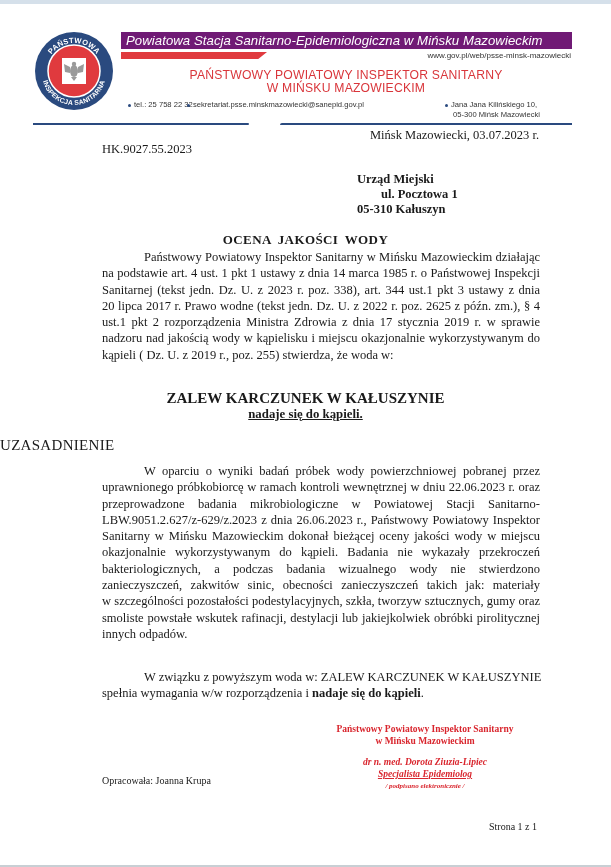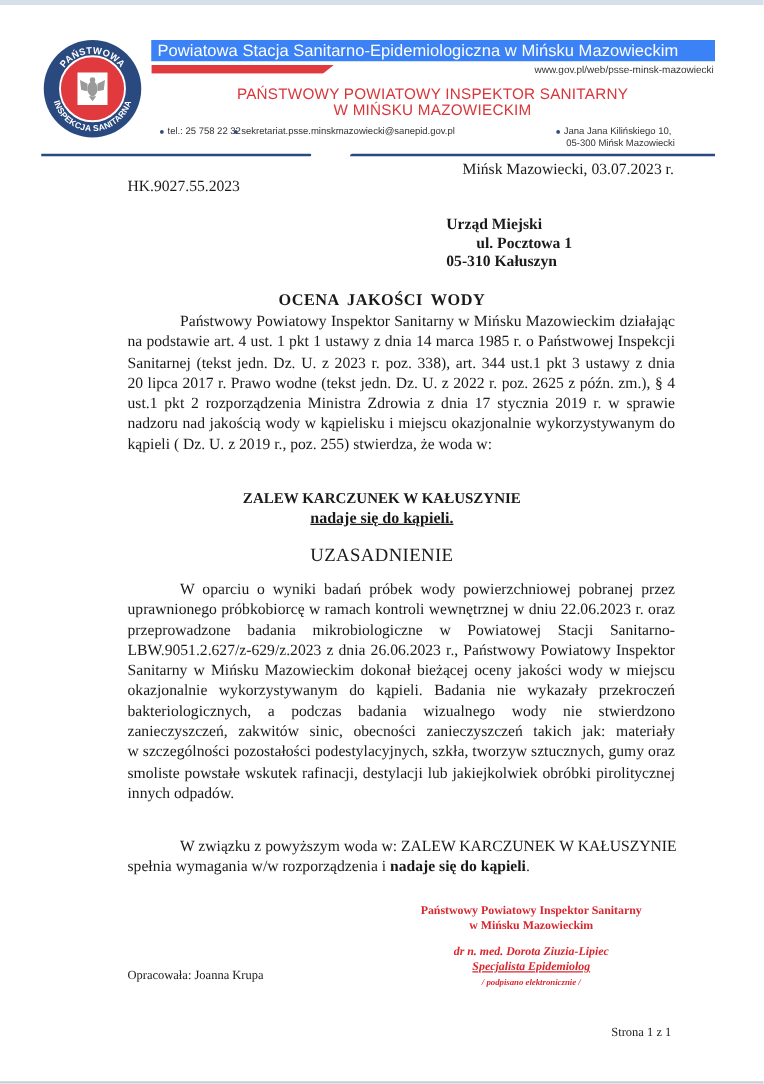--- a/index.html
+++ b/index.html
@@ -6,23 +6,23 @@
   body {
     width: 611px; height: 867px; background: #ffffff; position: relative; overflow: hidden;
     font-family: "Liberation Serif", serif; color: #1a1a1a;
   }
   .topstrip { position: absolute; left: 0; top: 0; width: 611px; height: 4px; background: #d5e0ea; }
   .bottomstrip { position: absolute; left: 0; bottom: 0; width: 611px; height: 2px; background: #c8cfd4; }
 
   
   .logo { position: absolute; left: 34px; top: 31px; width: 80px; height: 80px; }
   .hdr-bar {
-    position: absolute; left: 121px; top: 32px; width: 451px; height: 17px; background: #3b82f6;
+    position: absolute; left: 121px; top: 32px; width: 451px; height: 17px; background: #701a75;
     color: #ffffff; font-family: "Liberation Sans", sans-serif; font-size: 13.2px; line-height: 17px;
-    padding-left: 5px; box-sizing: border-box; white-space: nowrap; letter-spacing: 0.05px;
+    padding-left: 5px; box-sizing: border-box; white-space: nowrap; letter-spacing: 0.05px; font-style: italic;
   }
   .hdr-red {
     position: absolute; left: 121px; top: 52px; width: 146px; height: 7px; background: #e03a3e;
     clip-path: polygon(0 0, 100% 0, 94% 100%, 0 100%);
   }
   .hdr-url {
     position: absolute; right: 40px; top: 51px; font-family: "Liberation Sans", sans-serif;
     font-size: 8px; color: #333; white-space: nowrap;
   }
   .hdr-title {
@@ -58,23 +58,23 @@
 
   .para {
     position: absolute; left: 102px; width: 438px; font-size: 12.5px; line-height: 16.3px;
     text-align: justify;
   }
   .para .line { display: block; text-align: justify; text-align-last: justify; white-space: nowrap; height: 16.3px; }
   .para .line.last { text-align-last: left; }
   .para .indent { padding-left: 42px; }
   .p1 { top: 249px; }
 
-  .site-name { left: 0; width: 611px; text-align: center; top: 390px; font-weight: bold; font-size: 12px; }
+  .site-name { left: 0; width: 611px; text-align: center; top: 390px; font-weight: bold; font-size: 15px; }
   .verdict { left: 0; width: 611px; text-align: center; top: 406px; font-weight: bold; font-size: 12.8px; text-decoration: underline; }
-  .justify-title { left: 0; width: 611px; text-align: center; top: 437px; font-size: 15px; letter-spacing: 0.3px; }
+  .justify-title { left: 0; width: 611px; text-align: left; top: 437px; font-size: 15px; letter-spacing: 0.3px; }
 
   .p2 { top: 463px; }
   .p3 { top: 669px; }
   b.inline { font-weight: bold; margin-top: 28px; }
 
   .sig { position: absolute; left: 300px; width: 250px; text-align: center; color: #d9262e; font-weight: bold; white-space: nowrap; }
   .sig.s1 { top: 724px; font-size: 9.5px; }
   .sig.s2 { top: 736px; font-size: 9.5px; }
   .sig.s3 { top: 757px; font-size: 9.5px; font-style: italic; }
   .sig.s4 { top: 769px; font-size: 9.5px; font-style: italic; text-decoration: underline; }

